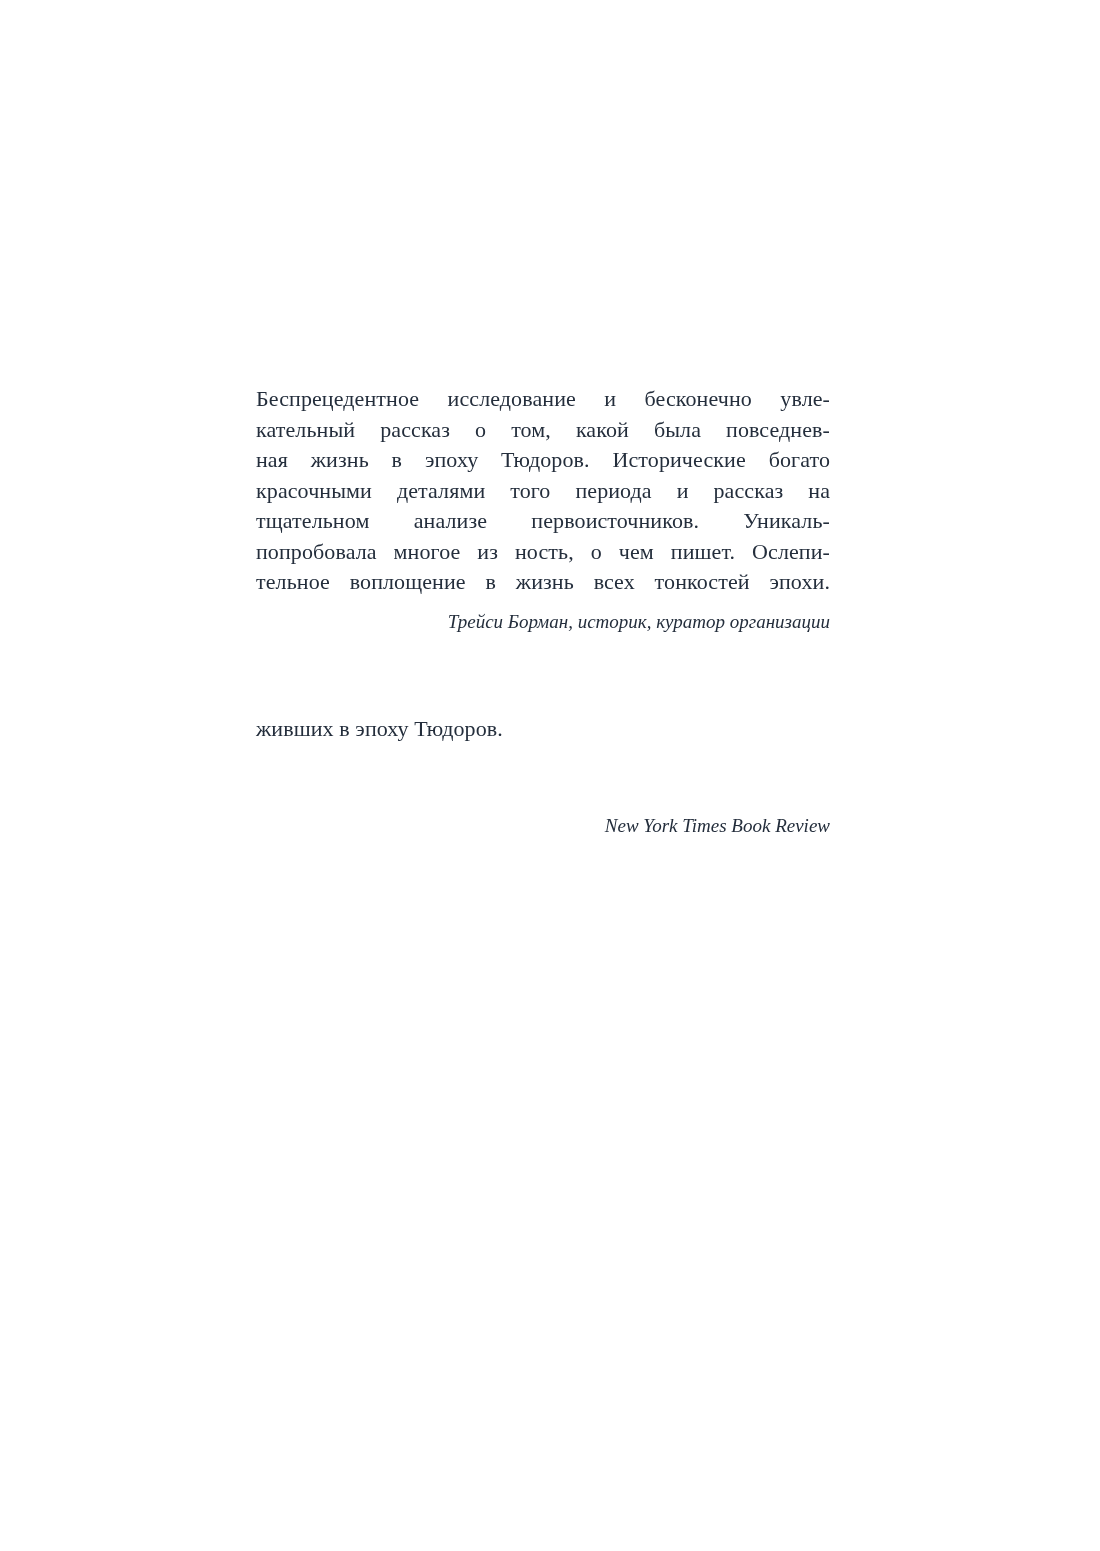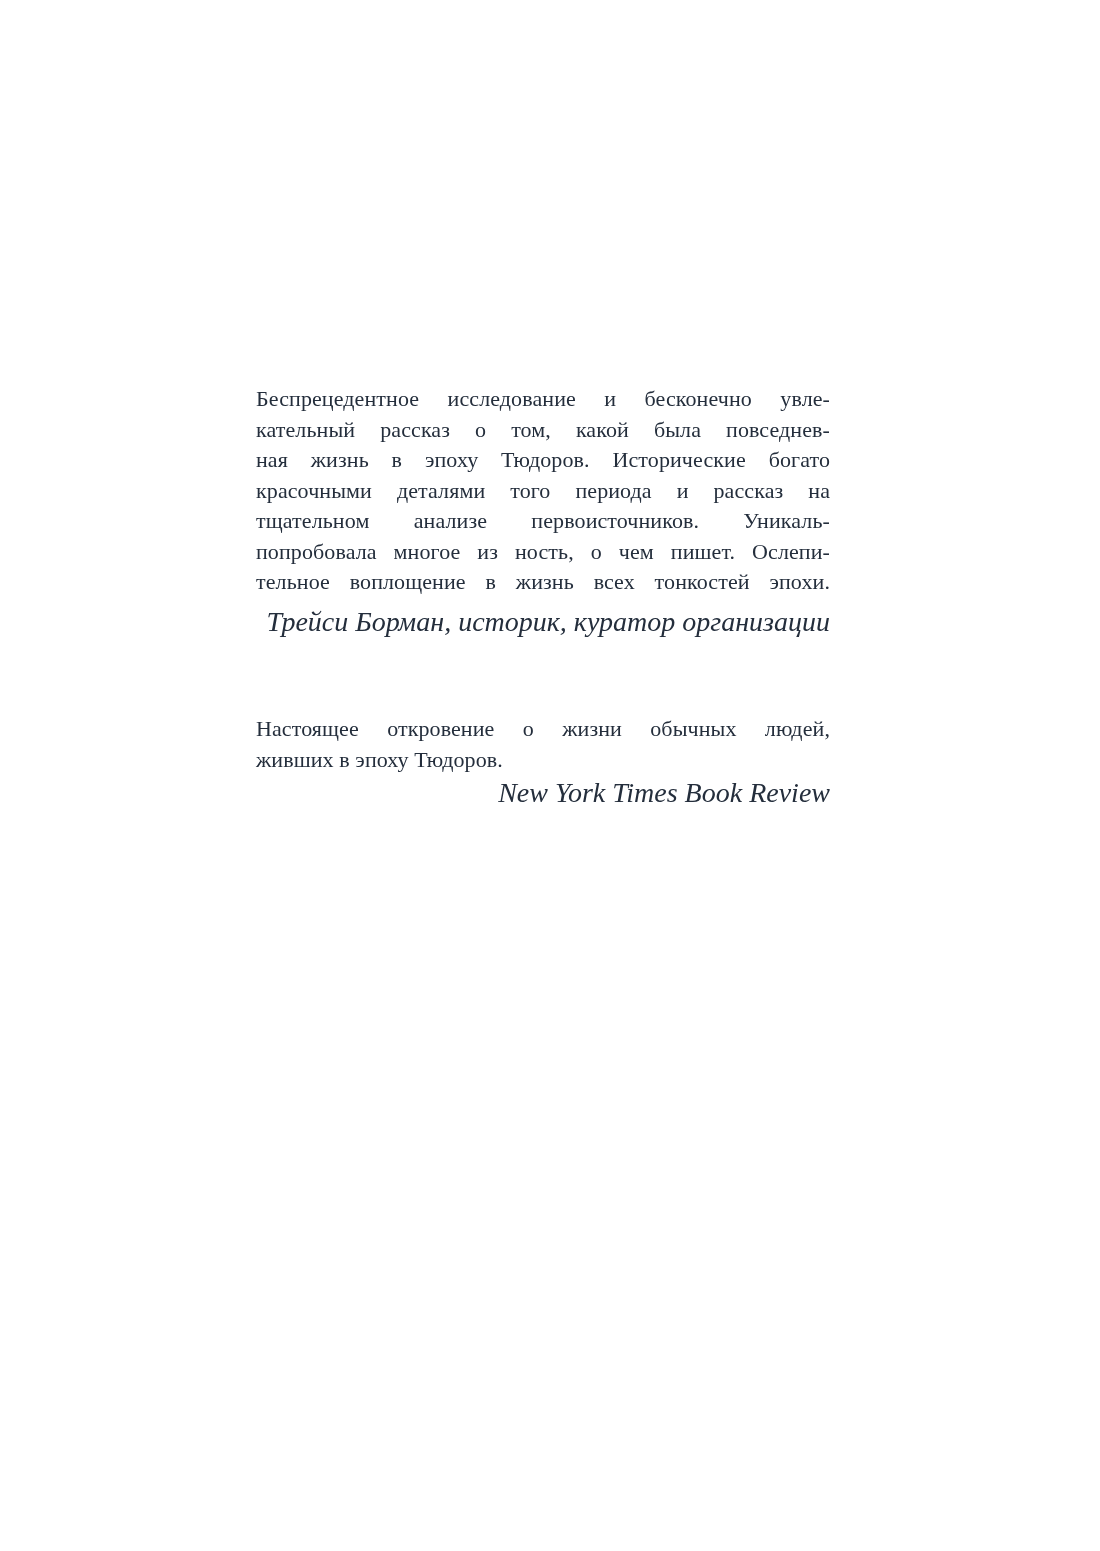--- a/index.html
+++ b/index.html
@@ -30,28 +30,28 @@
     text-align: justify;
     text-align-last: justify;
     white-space: normal;
   }
   .quote-text.last-line-left .line.last {
     text-align: center;
     text-align-last: left;
   }
   .attribution {
     font-style: italic;
-    font-size: 28px;
+    font-size: 19px;
     line-height: 31px;
     text-align: right;
   }
   #quote1-text { top: 348px; margin-top: 36px; }
   #quote1-attr { top: 606px; }
   #quote2-text { top: 714px; }
-  #quote2-attr { top: 777px; }
+  #quote2-attr { top: 810px; }
 </style>
 </head>
 <body>
 
 <div class="page">
 
   <div id="quote1-text" class="block quote-text">
       <div class="line">Беспрецедентное исследование и бесконечно увле-</div>
       <div class="line">кательный рассказ о том, какой была повседнев-</div>
       <div class="line">ная жизнь в эпоху Тюдоров. Исторические богато</div>
@@ -59,19 +59,18 @@
       <div class="line">тщательном анализе первоисточников. Уникаль-</div>
       <div class="line">попробовала многое из ность, о чем пишет. Ослепи-</div>
       <div class="line last">тельное воплощение в жизнь всех тонкостей эпохи.</div>
     </div>
 
   <div id="quote1-attr" class="block attribution">
       <div class="line">Трейси Борман, историк, куратор организации</div>
     </div>
 
   <div id="quote2-text" class="block quote-text last-line-left">
-      <div class="line">Настоящее откровение о жизни обычных людей,</div>
       <div class="line last">живших в эпоху Тюдоров.</div>
     </div>
 
   <div id="quote2-attr" class="block attribution">New York Times Book Review</div>
 
 </div>
 
 </body></html>

